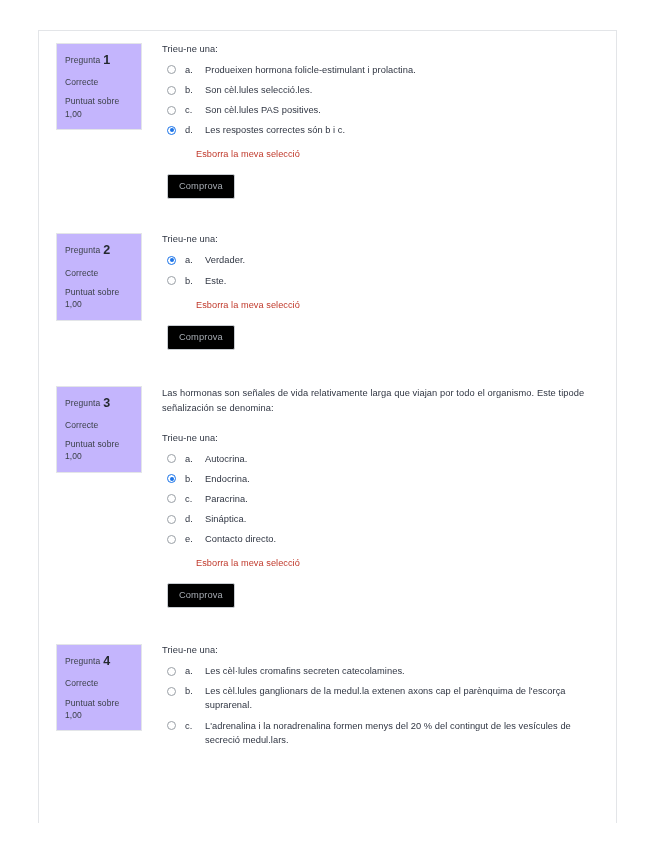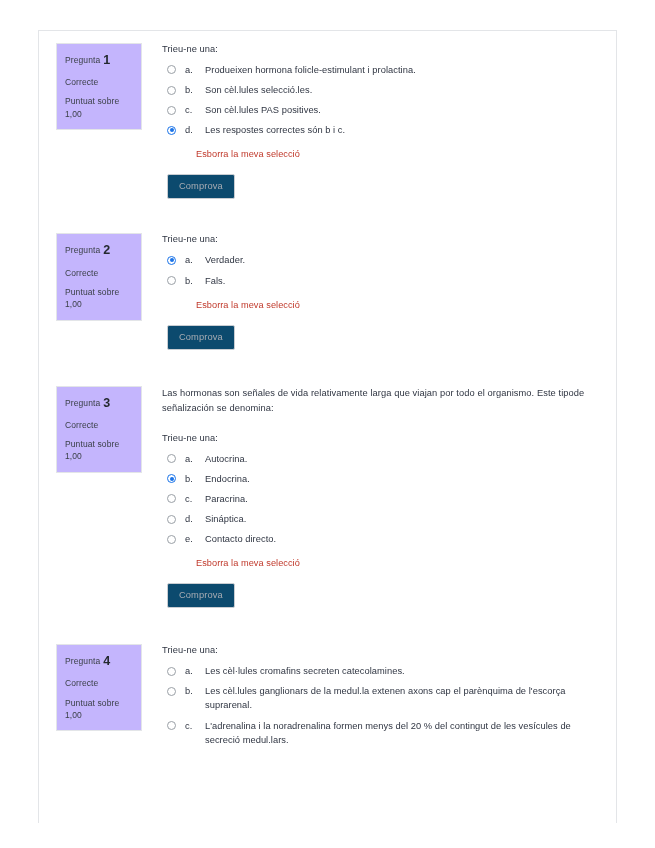--- a/index.html
+++ b/index.html
@@ -147,21 +147,21 @@
     letter-spacing: 0.05px;
   }
 
   .check-btn {
     display: block;
     margin: 13px 0 0 5px;
     padding: 6px 11px 7px 11px;
     font-family: "Liberation Sans", sans-serif;
     font-size: 9.3px;
     color: #a7acb3;
-    background: #0c4a6e;
+    background: #000000;
     border: 1px solid #c9cdd2;
     border-radius: 2px;
     letter-spacing: 0.1px;
   }
 </style>
 </head>
 <body>
 
 <div class="page">
   <div id="questions-root">
@@ -202,21 +202,21 @@
         </div>
         <div class="content"><p class="prompt">Trieu-ne una:</p><ul class="answers">
             <li class="answer">
               <span class="radio checked"></span>
               <span class="ans-letter">a.</span>
               <span class="ans-text">Verdader.</span>
             </li>
             <li class="answer">
               <span class="radio"></span>
               <span class="ans-letter">b.</span>
-              <span class="ans-text">Fals.</span>
+              <span class="ans-text">Este.</span>
             </li>
           </ul><a class="clear-link" href="#">Esborra la meva selecció</a><button class="check-btn">Comprova</button></div>
       </div>
       <div class="question q3">
         <div class="info-box">
           <div class="info-line"><span>Pregunta</span><span class="info-qno">3</span></div>
           <div class="info-line">Correcte</div>
           <div class="info-line info-grade"><span>Puntuat sobre</span><br><span>1,00</span></div>
         </div>
         <div class="content"><p class="qtext">Las hormonas son señales de vida relativamente larga que viajan por todo el organismo. Este tipode señalización se denomina:</p><p class="prompt">Trieu-ne una:</p><ul class="answers">

